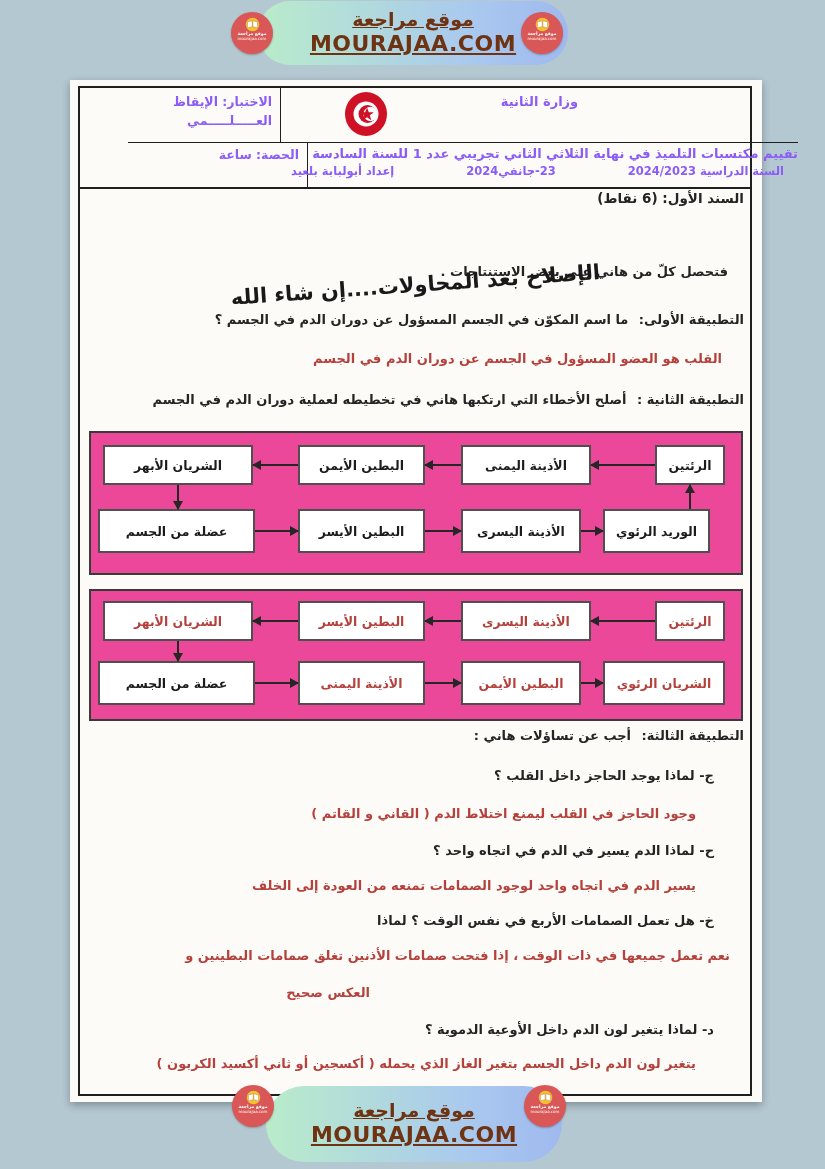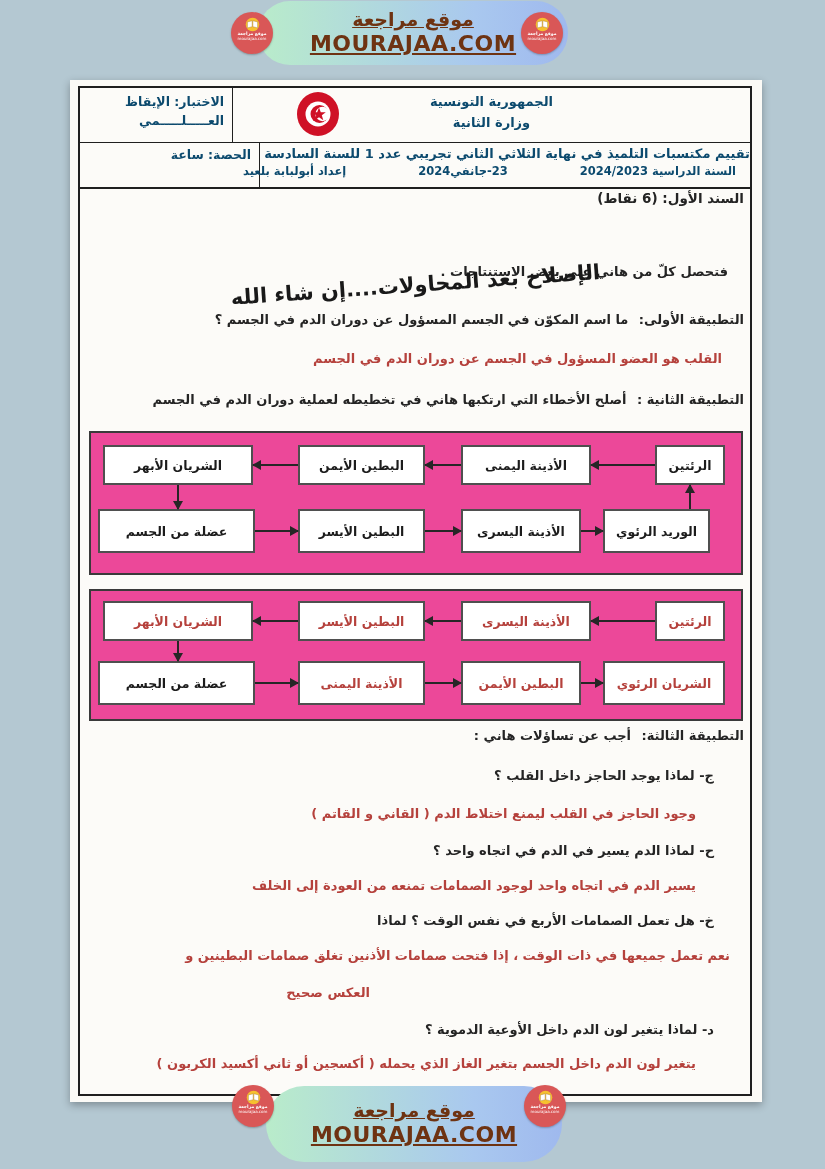--- a/index.html
+++ b/index.html
@@ -18,21 +18,21 @@
   .badge .t1{font-size:4.5px;color:#fff;font-weight:bold;line-height:1.1;}
   .badge .t2{font-size:4px;color:#fff;line-height:1.1;}
 
   
   .paper{position:absolute;left:70px;top:80px;width:692px;height:1022px;background:#fbfaf6;
     box-shadow:0 3px 8px rgba(0,0,0,.3);}
   .frame{position:absolute;left:8px;top:6px;width:670px;height:1006px;border:2px solid #1f1f1f;background:#fcfbf8;}
 
   
   .htable{position:absolute;left:0;top:0;width:670px;height:99px;border-bottom:2px solid #1f1f1f;direction:rtl;}
-  .hcell{position:absolute;box-sizing:border-box;font-weight:bold;color:#0c4a6e;}
+  .hcell{position:absolute;box-sizing:border-box;font-weight:bold;color:#8b5cf6;margin-left:48px;}
   .cell-exam{left:0;top:0;width:153px;height:55px;border-left:0;border-right:1.5px solid #1f1f1f;border-bottom:1.5px solid #1f1f1f;padding:5px 8px 0 4px;text-align:right;font-size:12.5px;line-height:1.5;}
   .cell-session{left:0;top:55px;width:180px;height:44px;border-right:1.5px solid #1f1f1f;padding:4px 8px 0 4px;text-align:right;font-size:12.5px;}
   .cell-gov{left:153px;top:0;width:517px;height:55px;border-bottom:1.5px solid #1f1f1f;text-align:center;font-size:13px;line-height:1.6;padding-top:4px;}
   .cell-eval{left:153px;top:55px;width:517px;height:44px;font-size:12.5px;padding-top:3px;}
   .eval-title{text-align:right;font-size:13px;}
   .eval-meta{display:flex;justify-content:space-between;padding:3px 14px 0 10px;font-size:11.5px;}
   .emblem{position:absolute;left:62px;top:2px;}
   .line{position:absolute;right:0;width:100%;box-sizing:border-box;direction:rtl;text-align:right;
     font-weight:bold;color:#242424;font-size:13px;}
   .red{color:#b5413c;}
@@ -89,21 +89,20 @@
 
       <div class="htable">
         <div class="hcell cell-exam">
           <div>الاختبار: الإيقاظ</div>
           <div>العـــــلـــــمي</div>
         </div>
         <div class="hcell cell-session">
           <div>الحصة: ساعة</div>
         </div>
         <div class="hcell cell-gov">
-          <div>الجمهورية التونسية</div>
           <div>وزارة الثانية</div>
           <svg class="emblem" width="46" height="48" viewBox="0 0 46 48">
             <ellipse cx="23" cy="24" rx="21" ry="22" fill="#cf1126"></ellipse>
             <circle cx="23" cy="24" r="12.5" fill="#fff"></circle>
             <circle cx="24.5" cy="24" r="9" fill="#cf1126"></circle>
             <circle cx="27.5" cy="24" r="7.2" fill="#fff"></circle>
             <polygon points="24,17.5 25.8,22.3 30.8,22.3 26.8,25.3 28.3,30.2 24,27.2 19.7,30.2 21.2,25.3 17.2,22.3 22.2,22.3" fill="#cf1126"></polygon>
           </svg>
         </div>
         <div class="hcell cell-eval">

